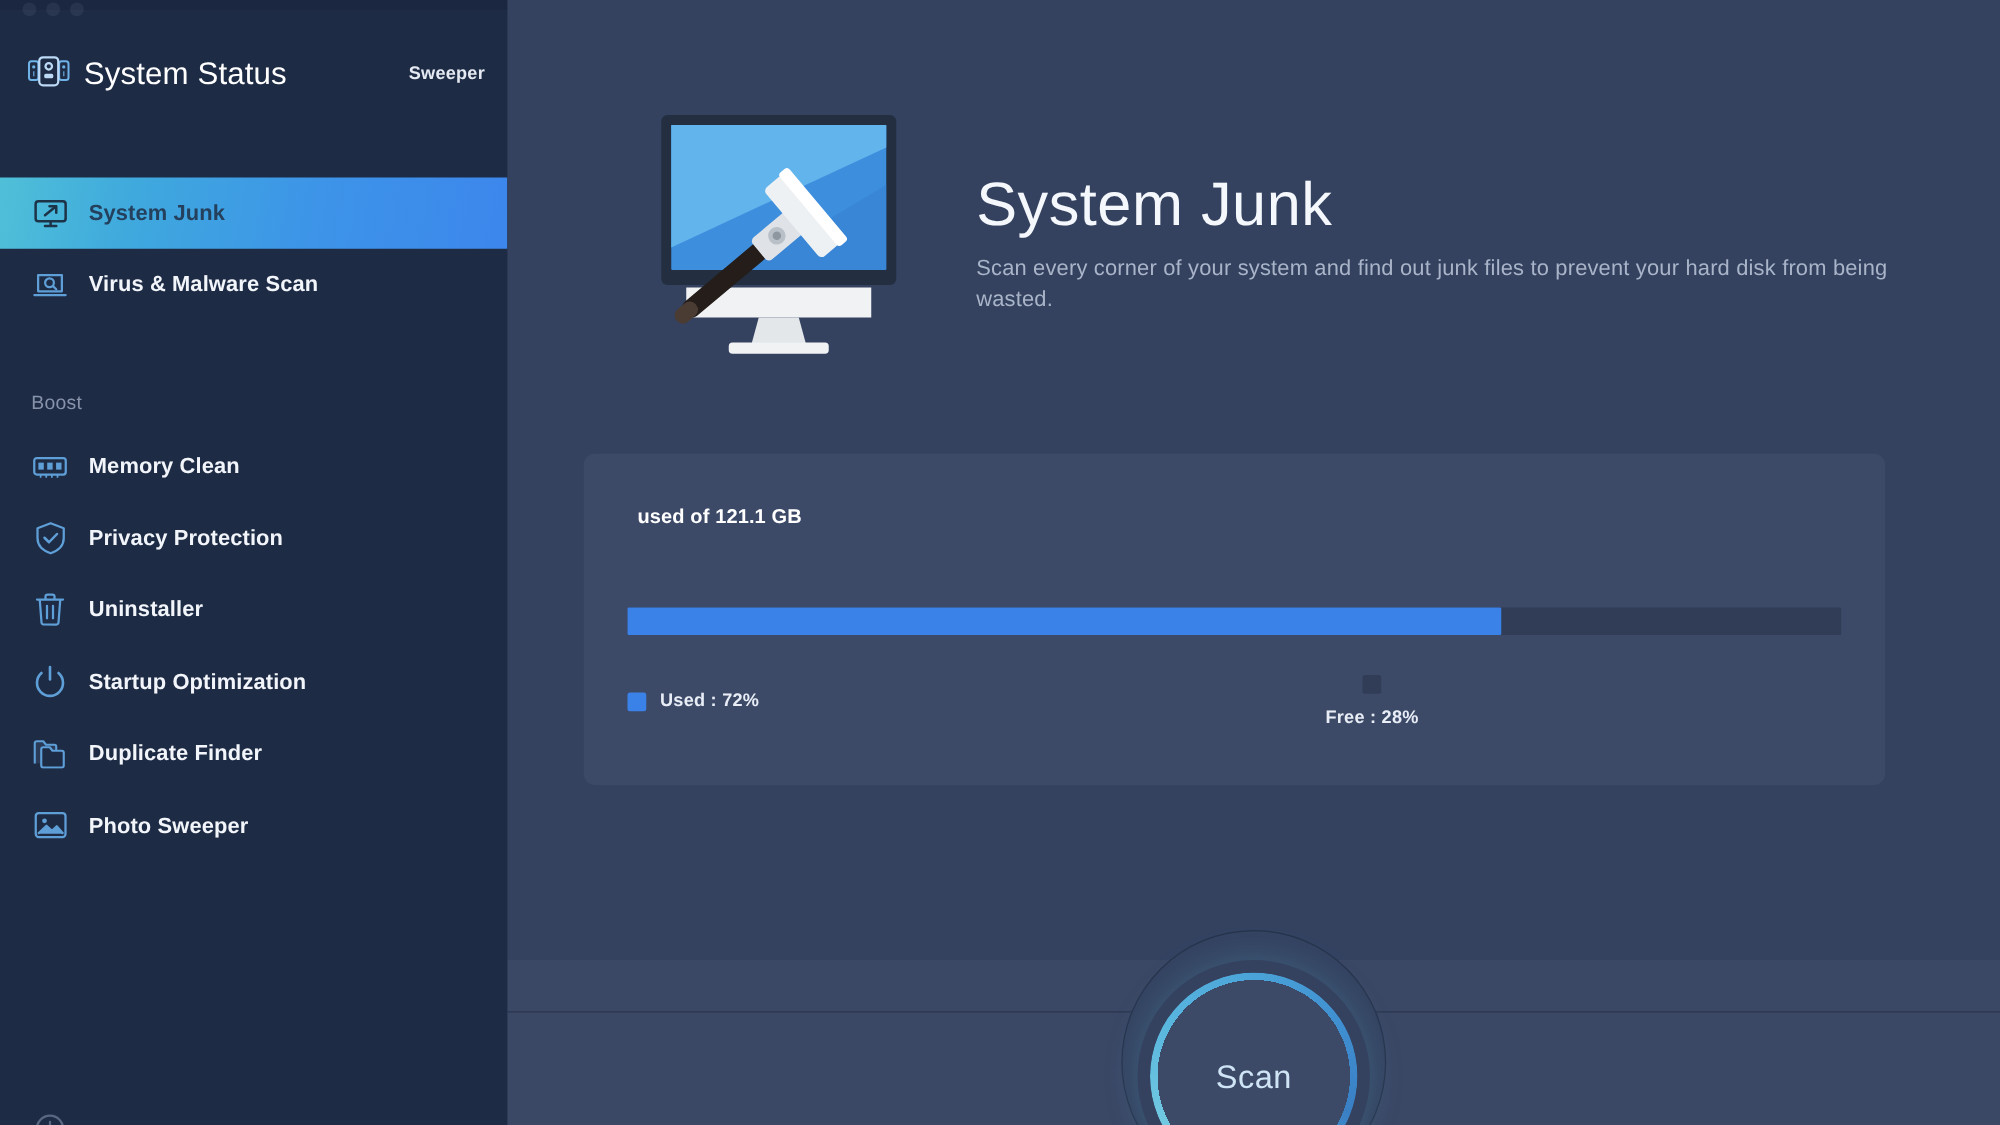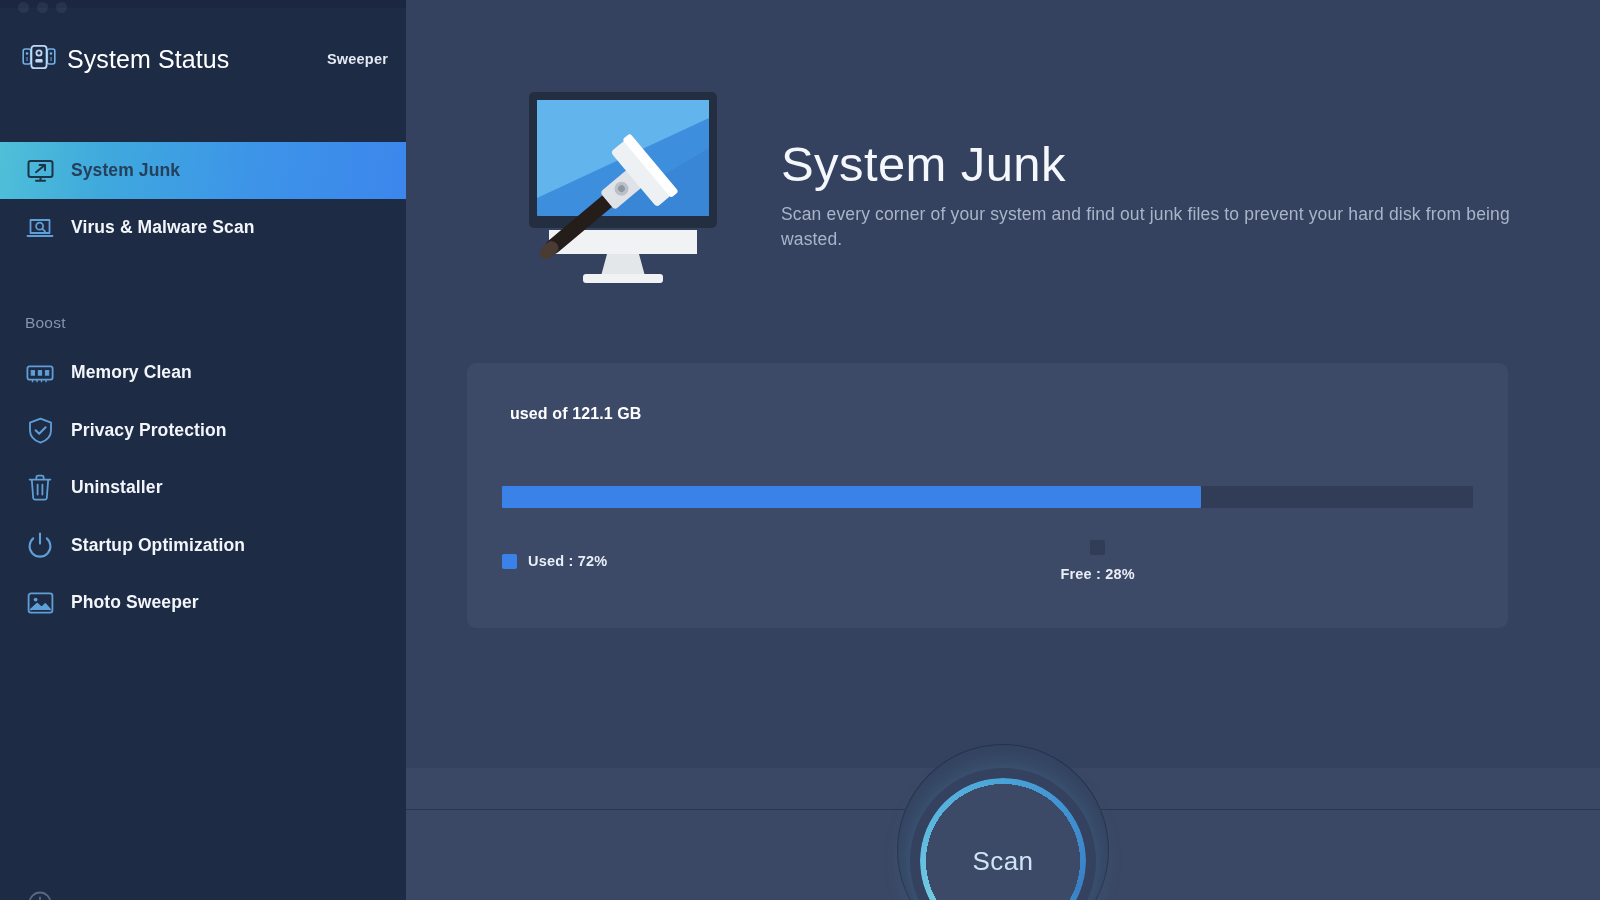--- a/index.html
+++ b/index.html
@@ -327,20 +327,29 @@
         <span class="nav-ico">
           <svg width="26" height="27" viewBox="0 0 26 27" fill="none" stroke="#5f9fd8">
             <path d="M6.2 6.4 A10.4 10.4 0 1 0 19.8 6.4" stroke-width="2.1" stroke-linecap="round"></path>
             <path d="M13 1.6 V11.6" stroke-width="2.1" stroke-linecap="round"></path>
           </svg>
         </span>
         <span class="nav-label">Startup Optimization</span>
       </div>
 
 
+      <div class="nav-item">
+        <span class="nav-ico">
+          <svg width="28" height="25" viewBox="0 0 28 25" fill="none" stroke="#5f9fd8">
+            <path d="M1.8 20.8 V4.6 A1.6 1.6 0 0 1 3.4 3 H8.6 L10.8 5.8 H17.4 A1.6 1.6 0 0 1 19 7.4 V20.8" stroke-width="1.7" stroke-linejoin="round" fill="#2a3a57"></path>
+            <path d="M7 22.4 V9.4 A1.6 1.6 0 0 1 8.6 7.8 H13.8 L16 10.6 H23.4 A1.6 1.6 0 0 1 25 12.2 V22.4 A1.6 1.6 0 0 1 23.4 24 H8.6 A1.6 1.6 0 0 1 7 22.4 Z" stroke-width="1.7" stroke-linejoin="round" fill="#1e2b45"></path>
+          </svg>
+        </span>
+        <span class="nav-label">Duplicate Finder</span>
+      </div>
 
       <div class="nav-item">
         <span class="nav-ico">
           <svg width="27" height="24" viewBox="0 0 27 24" fill="none" stroke="#5f9fd8">
             <rect x="1.6" y="2.4" width="23.8" height="19.2" rx="2.4" stroke-width="1.8"></rect>
             <circle cx="8.6" cy="8.6" r="1.9" fill="#5f9fd8" stroke="none"></circle>
             <path d="M3.4 19 L10.2 12.6 L14.6 16.6 L18.4 13 L23.6 19" stroke-width="1.8" stroke-linejoin="round" fill="#5f9fd8"></path>
           </svg>
         </span>
         <span class="nav-label">Photo Sweeper</span>

